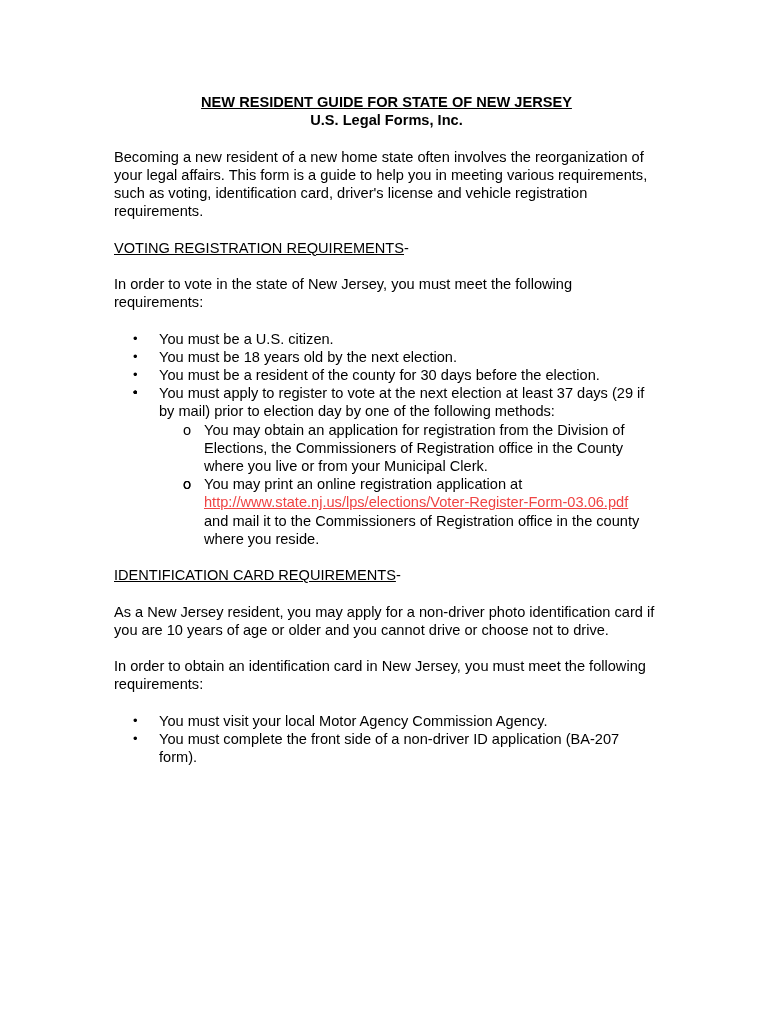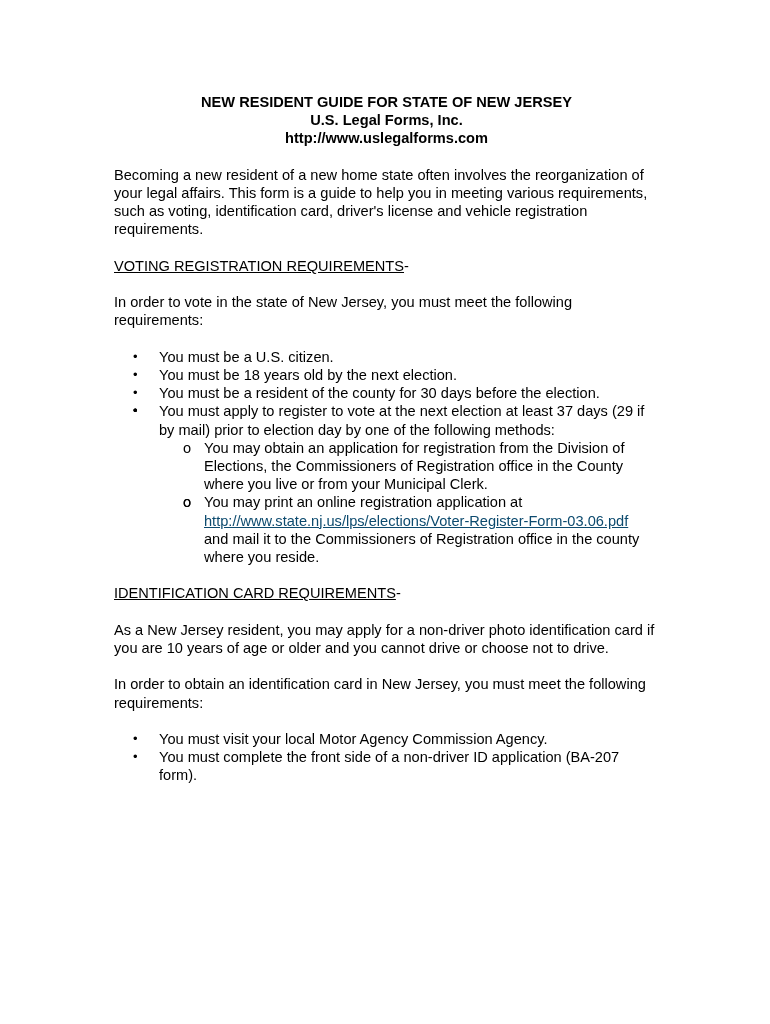--- a/index.html
+++ b/index.html
@@ -1,38 +1,37 @@
 <!DOCTYPE html>
 <html><head>
   <meta charset="utf-8">
   <style>
     html, body { margin: 0; padding: 0; background: #ffffff; }
     body { width: 770px; height: 1024px; position: relative; overflow: hidden;
            font-family: "Liberation Sans", sans-serif; color: #000; font-size: 14.6px; }
     .page { position: absolute; left: 114px; top: 93px; width: 545px; line-height: 18.2px; }
     .center { text-align: center; font-weight: bold; }
-    .title { }
+    .title { text-decoration: underline; }
     p { margin: 0; }
     .gap { height: 18.2px; }
     .heading span.u { text-decoration: underline; }
     ul.bul { list-style: none; margin: 0; padding: 0; }
     ul.bul > li { position: relative; padding-left: 45px; }
     ul.bul > li > .mark { position: absolute; left: 19px; top: 0; font-size: 13px; }
     ul.sub { list-style: none; margin: 0; padding: 0; }
     ul.sub > li { position: relative; padding-left: 45px; }
     ul.sub > li > .mark { position: absolute; left: 24px; top: 0; }
-    a.link { color: #0c4a6e; text-decoration: underline; text-align: center; }
+    a.link { color: #ef4444; text-decoration: underline; text-align: center; }
   </style>
 </head>
 <body>
 
 <div class="page">
   <p class="center title">NEW RESIDENT GUIDE FOR STATE OF NEW JERSEY</p>
   <p class="center">U.S. Legal Forms, Inc.</p>
-  <p class="center">http://www.uslegalforms.com</p>
   <div class="gap"></div>
   <p>Becoming a new resident of a new home state often involves the reorganization of your legal affairs. This form is a guide to help you in meeting various requirements, such as voting, identification card, driver's license and vehicle registration requirements.</p>
   <div class="gap"></div>
 
   <p class="heading"><span class="u">VOTING REGISTRATION REQUIREMENTS</span><span>-</span></p>
   <div class="gap"></div>
   <p>In order to vote in the state of New Jersey, you must meet the following requirements:</p>
   <div class="gap"></div>
 
   <ul class="bul">

